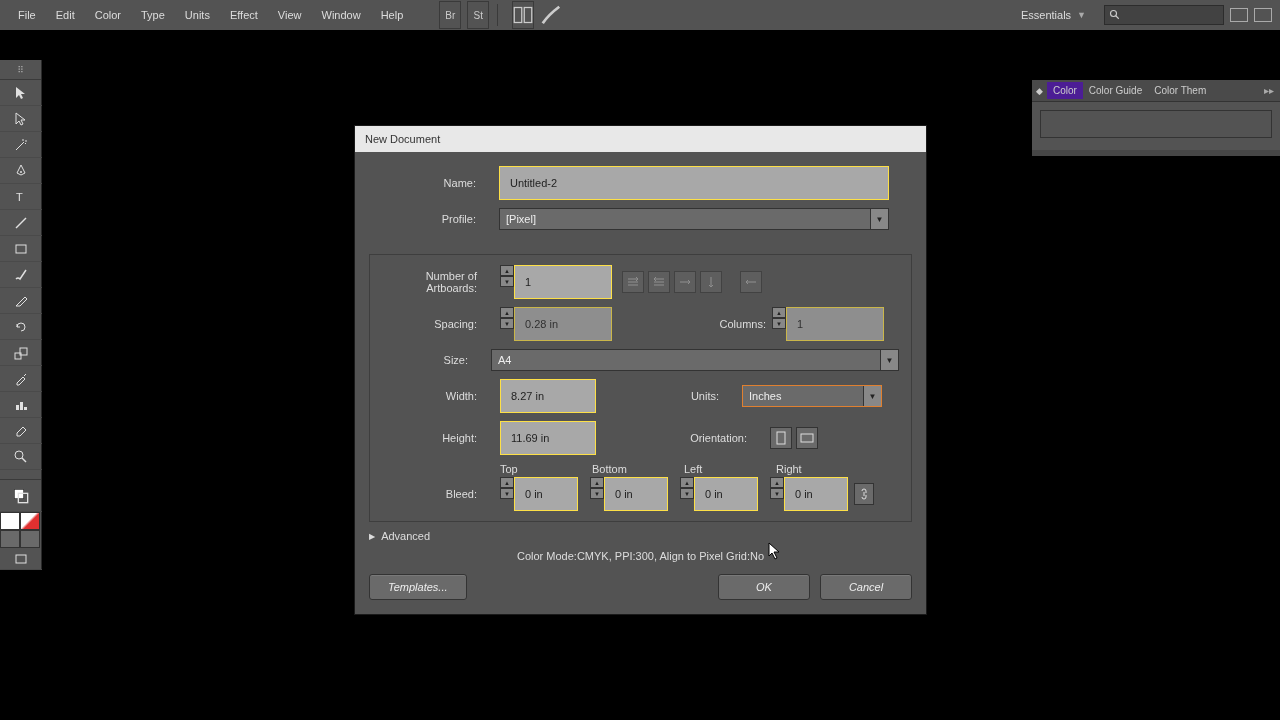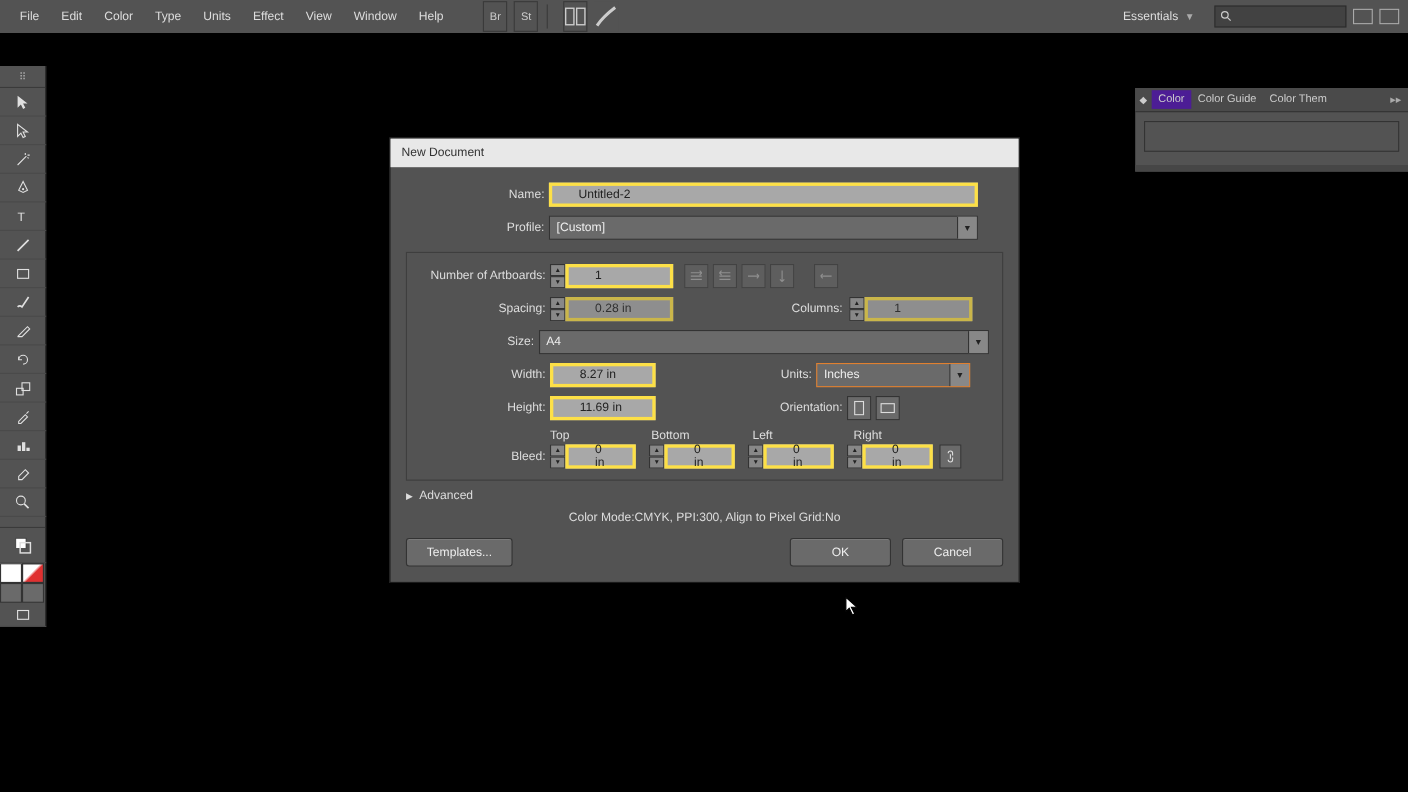--- a/index.html
+++ b/index.html
@@ -36,39 +36,39 @@
 .right-panel .thin-bar { height:6px; background:#464646; }
 
 
 .canvas-area { position:absolute; left:45px; right:0; top:60px; bottom:0; background:#000; }
 
 
 .dialog-overlay { position:absolute; left:354px; top:125px; width:573px; background:#535353; border:1px solid #1a1a1a; box-shadow:0 4px 20px rgba(0,0,0,0.6); }
 .dialog-title { height:26px; background:#e8e8e8; color:#333; display:flex; align-items:center; padding:0 10px; font-size:11px; }
 .dialog-body { padding:14px 14px 12px 14px; color:#ddd; }
 .form-row { display:flex; align-items:center; margin-bottom:8px; }
-.form-row label { text-align:right; color:#ddd; padding-right:4px; }
+.form-row label { text-align:right; color:#ddd; padding-right:23px; }
 .form-row label.main-label { width:130px; }
-.text-input { height:22px; background:#a8a8a8; border:3px solid #fde047; padding:0 24px; color:#222; display:flex; align-items:center; }
+.text-input { height:34px; background:#a8a8a8; border:1px solid #fde047; padding:0 10px; color:#222; display:flex; align-items:center; }
 .dropdown { height:22px; background:#6a6a6a; border:1px solid #333; padding:0 6px; color:#eee; display:flex; align-items:center; position:relative; }
 .dropdown.active { border:1px solid #e08030; }
 .dropdown .dd-arrow { position:absolute; right:0; top:0; width:18px; height:100%; background:#888; border-left:1px solid #333; display:flex; align-items:center; justify-content:center; font-size:8px; color:#222; }
 .spinner { display:flex; }
 .spinner .spin-btns { width:14px; display:flex; flex-direction:column; }
 .spinner .spin-btn { height:11px; background:#888; border:1px solid #333; font-size:6px; display:flex; align-items:center; justify-content:center; color:#222; }
-.group-box { border:1px solid #3e3e3e; padding:10px 12px 10px 12px; margin-top:11px; margin-bottom:8px; }
+.group-box { border:1px solid #3e3e3e; padding:10px 12px 10px 12px; margin-top:24px; margin-bottom:8px; }
 .icon-toggle-group { display:flex; gap:4px; margin-left:10px; }
 .icon-toggle { width:22px; height:22px; border:1px solid #333; background:#6a6a6a; display:flex; align-items:center; justify-content:center; }
 .icon-toggle.disabled { opacity:0.5; }
 .bleed-header { display:flex; margin-bottom:2px; }
 .bleed-header span { font-size:11px; color:#ddd; }
 .advanced-row { display:flex; align-items:center; margin-top:8px; margin-bottom:8px; color:#ddd; }
 .advanced-row .tri { font-size:8px; margin-right:6px; }
 .info-text { text-align:center; color:#ddd; margin-top:6px; }
-.button-row { display:flex; padding:0 0 14px 14px; gap:10px; }
+.button-row { display:flex; padding:0 0 14px 14px; gap:10px;font-style:italic; }
 .dialog-btn { height:26px; padding:0 18px; background:#6a6a6a; border:1px solid #333; border-radius:3px; color:#eee; display:flex; align-items:center; justify-content:center; box-shadow:inset 0 1px 0 rgba(255,255,255,0.1); }
 .button-row .flex-spacer { flex:1; }
 .link-icon { width:20px; height:22px; border:1px solid #333; background:#6a6a6a; display:flex; align-items:center; justify-content:center; margin-left:6px; }
 .cursor { position:absolute; left:768px; top:542px; pointer-events:none; z-index:1000; }
 .cursor svg { width:14px; height:18px; }
 </style>
 </head>
 <body>
 
 <div class="menubar">
@@ -239,21 +239,21 @@
     <div class="form-row">
       <label class="main-label">Name:</label>
       <div class="text-input" style="width:390px">
           <span>Untitled-2</span>
         </div>
     </div>
 
     <div class="form-row">
       <label class="main-label">Profile:</label>
       <div class="dropdown" style="width:390px">
-        <span>[Custom]</span>
+        <span>[Pixel]</span>
           <div class="dd-arrow">▼</div>
       </div>
     </div>
 
     <div class="group-box">
       <div class="form-row">
         <label style="width:118px">Number of Artboards:</label>
         <div class="spinner">
           <div class="spin-btns">
               <div class="spin-btn">▲</div>

